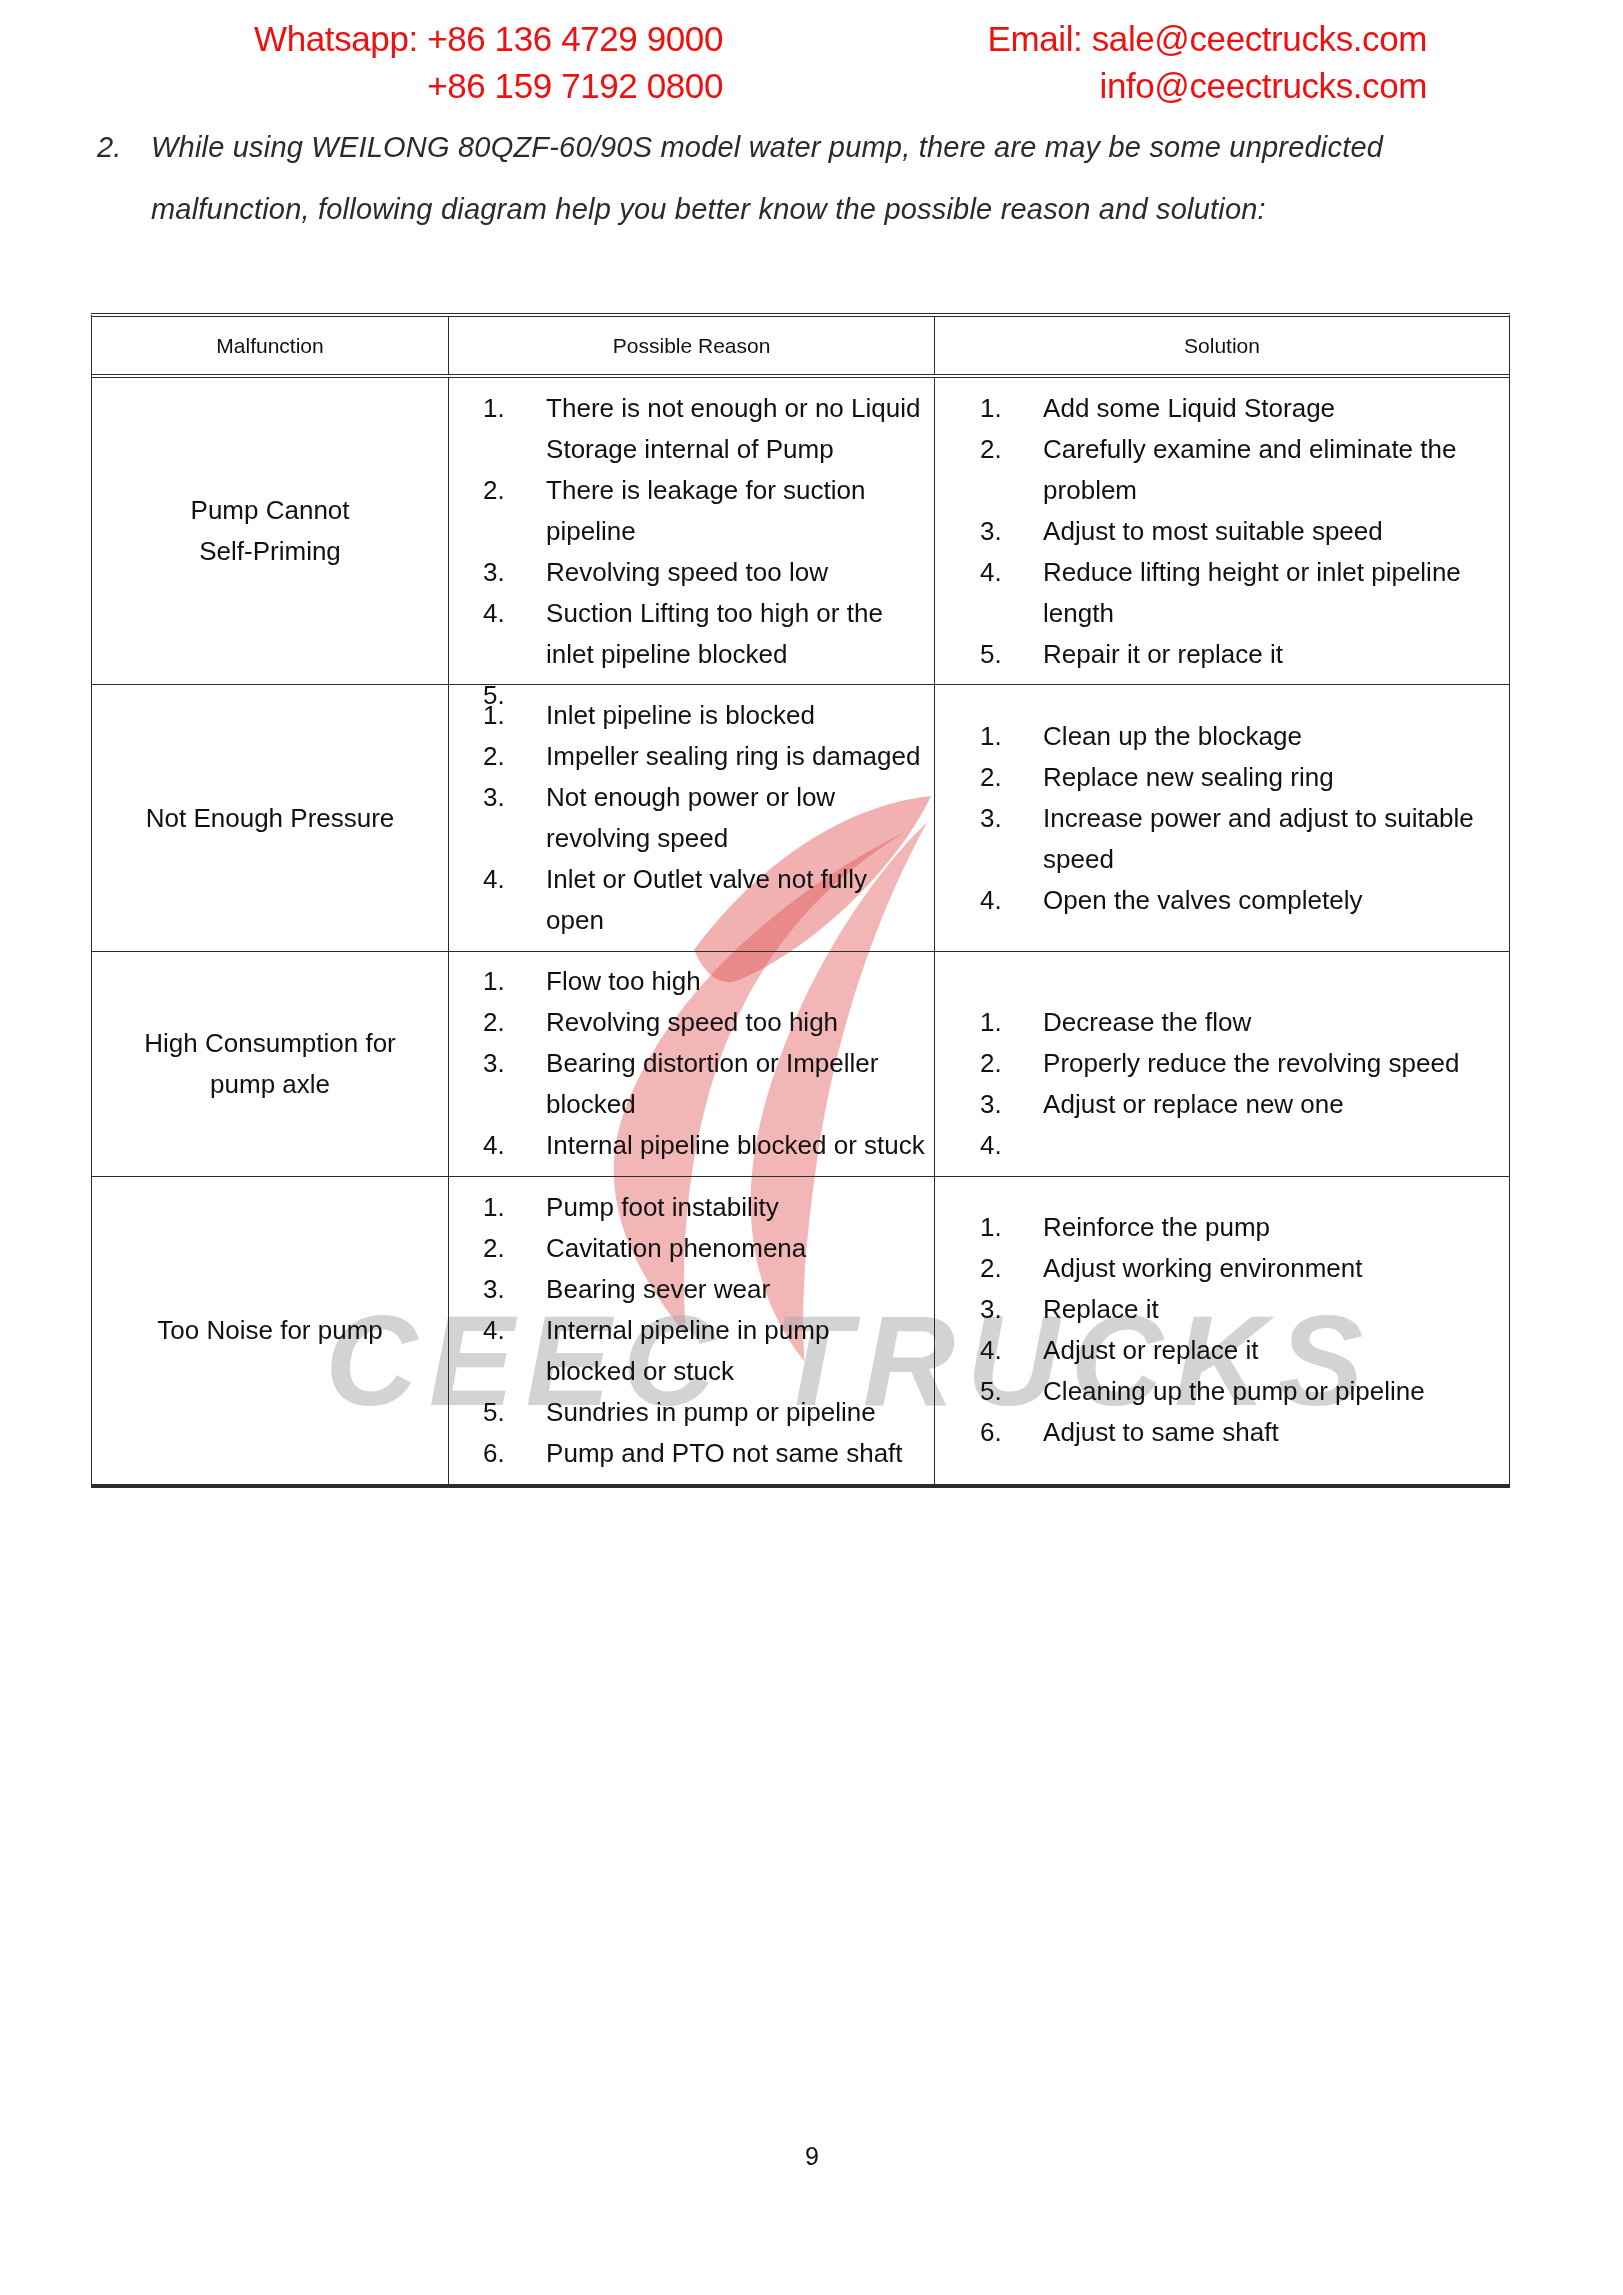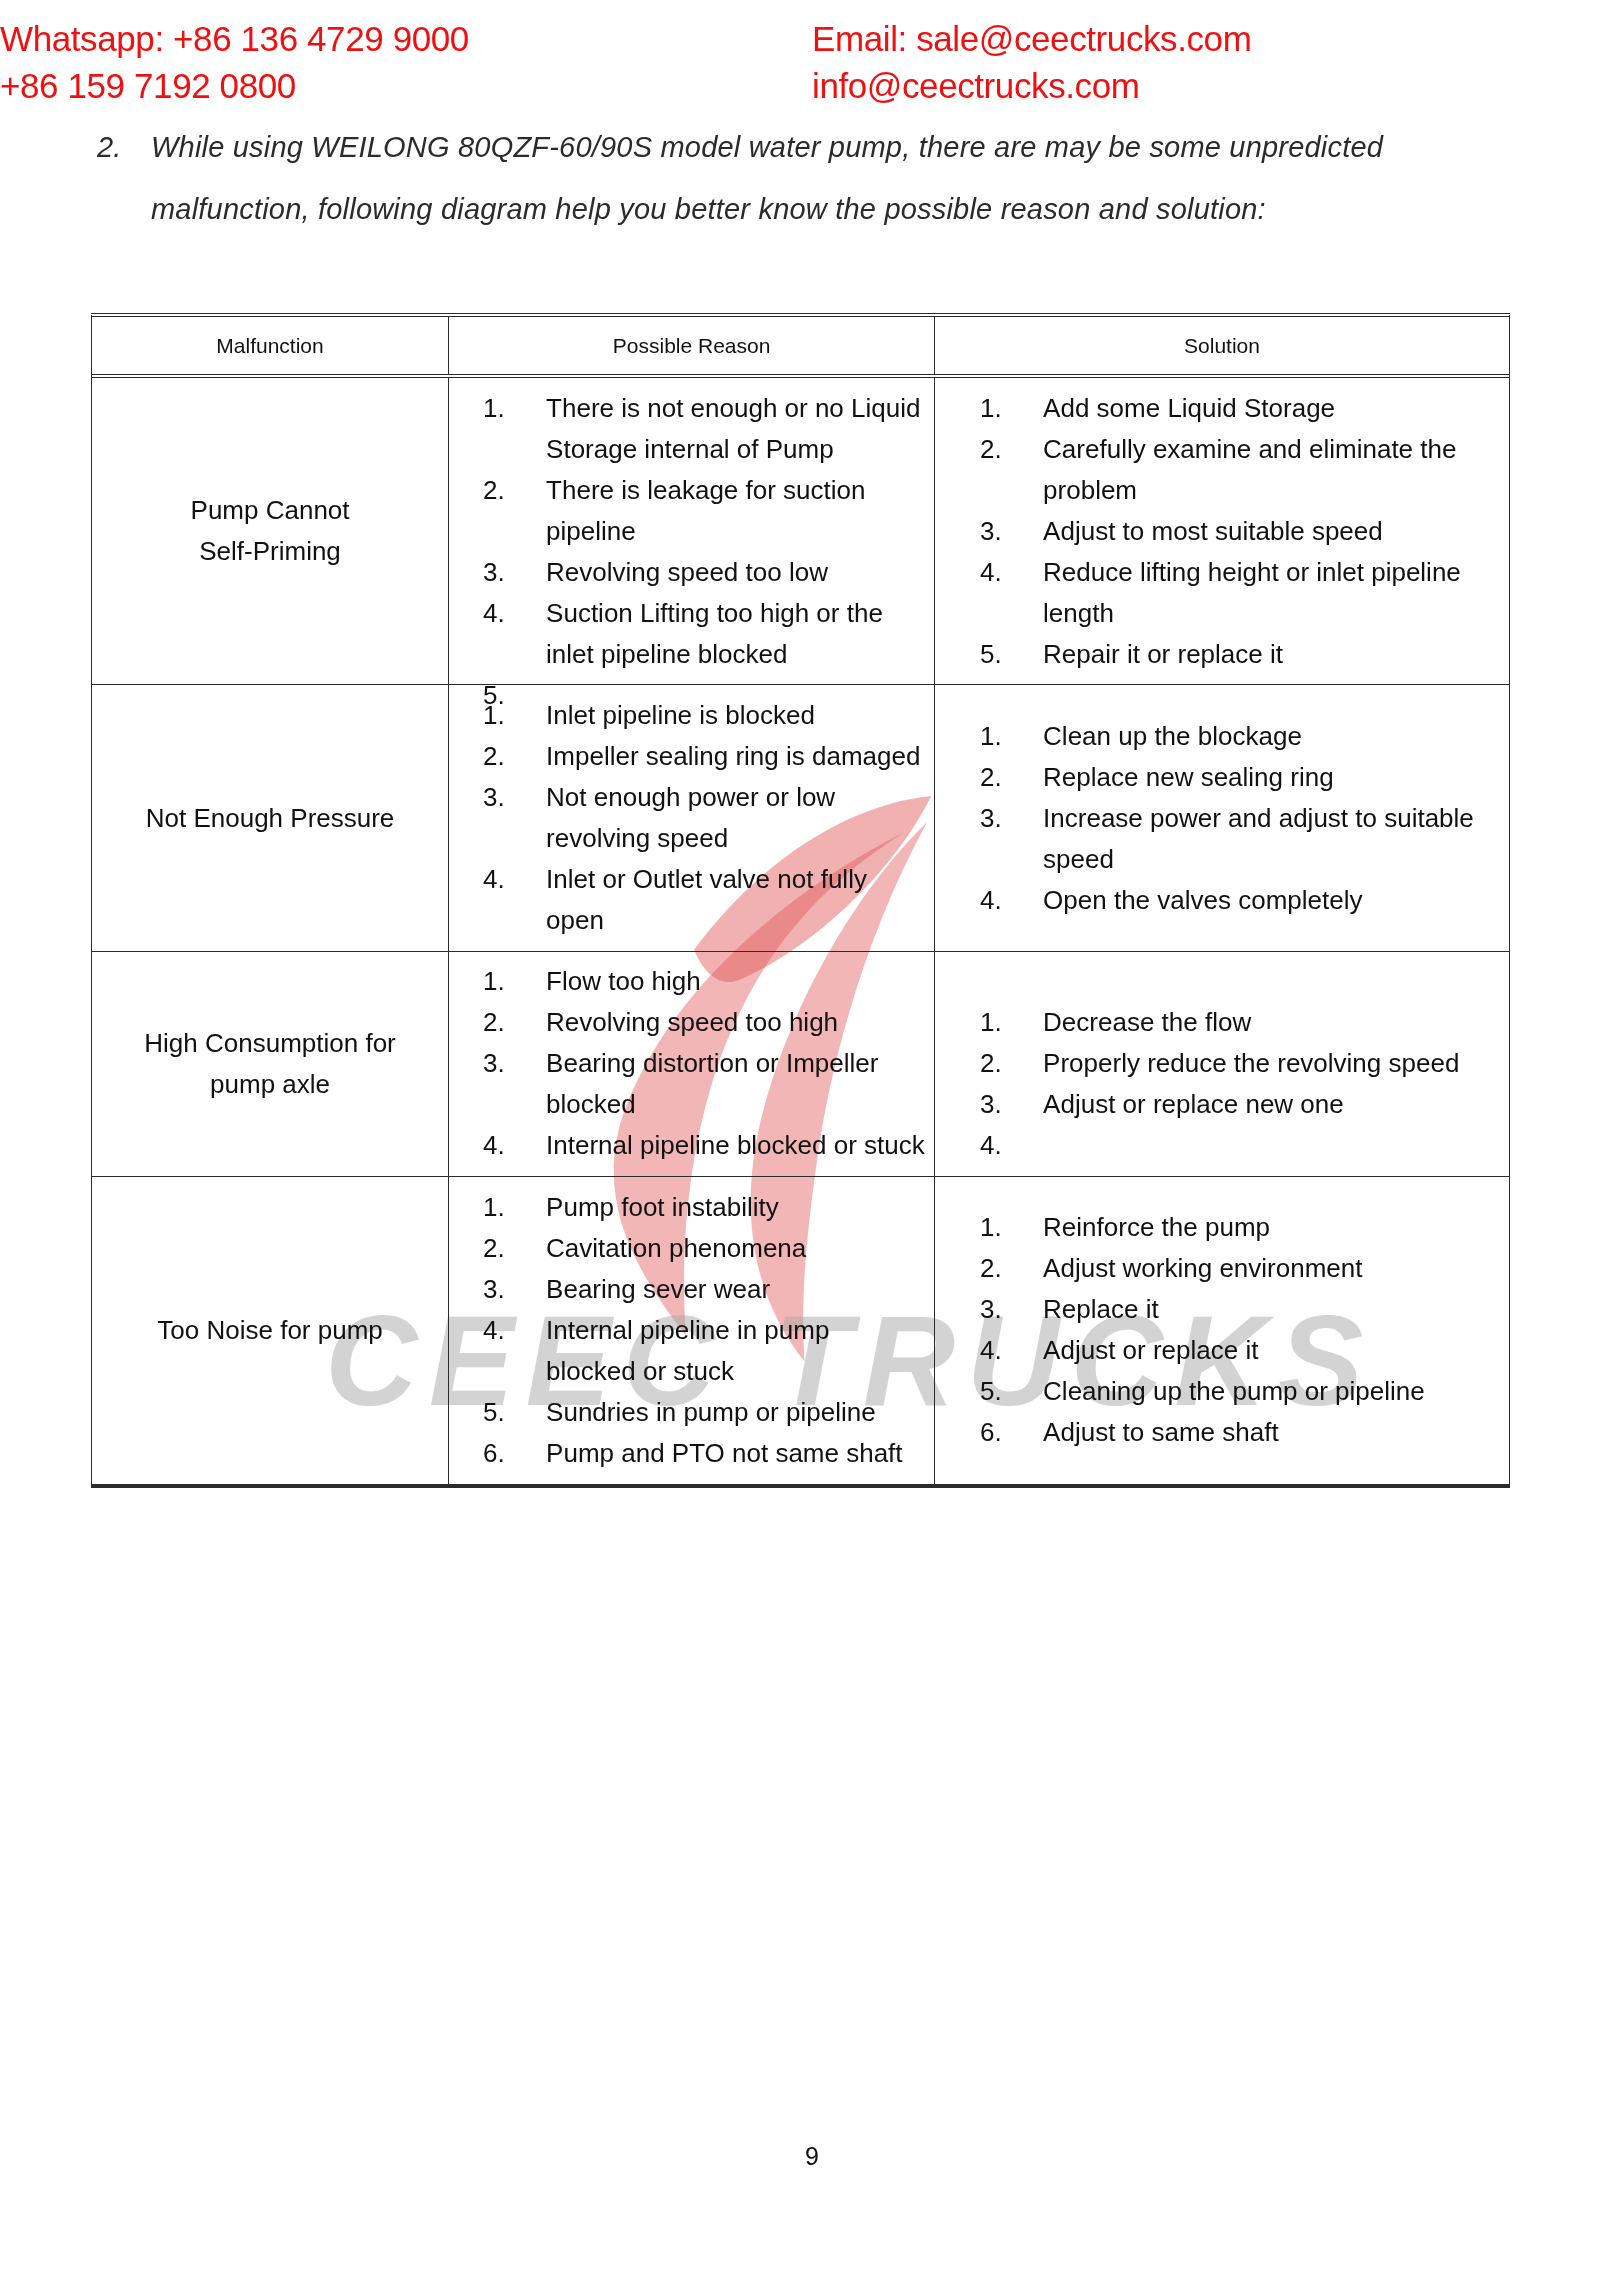--- a/index.html
+++ b/index.html
@@ -30,21 +30,21 @@
     font-weight:bold;
     letter-spacing:11.4px;
     color:rgba(168,168,168,0.50);
     white-space:nowrap;
     pointer-events:none;
     font-style:italic;
   }
 
   
   .contact{position:absolute;top:14.6px;left:0;width:1624px;z-index:1;}
-  .contact .blk{position:absolute;top:0;color:#ee1111;font-size:35px;line-height:47px;letter-spacing:-0.4px;}
+  .contact .blk{position:absolute;top:0;text-align:right;color:#ee1111;font-size:35px;line-height:47px;letter-spacing:-0.4px;}
   .contact .wa{left:0;width:723px;}
   .contact .em{left:812px;width:615px;}
 
   
   .intro{
     position:absolute;
     top:116px;left:97px;right:89px;
     z-index:1;
     display:flex;
     font-style:italic;

